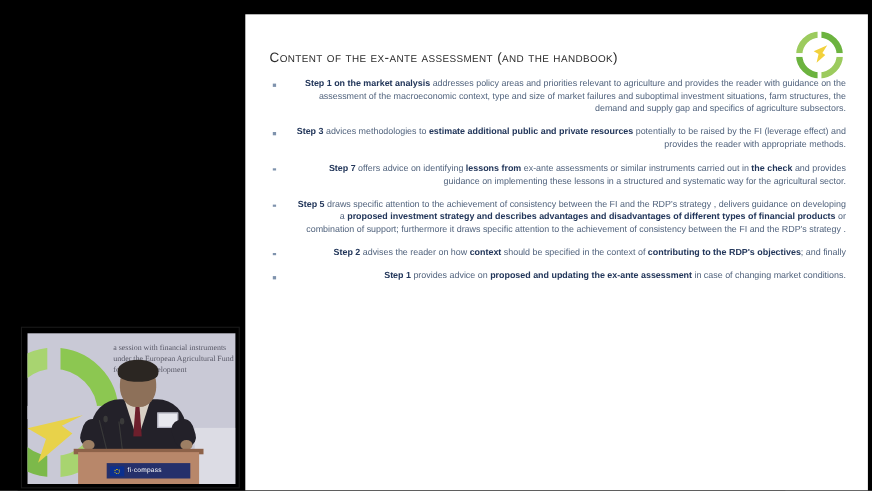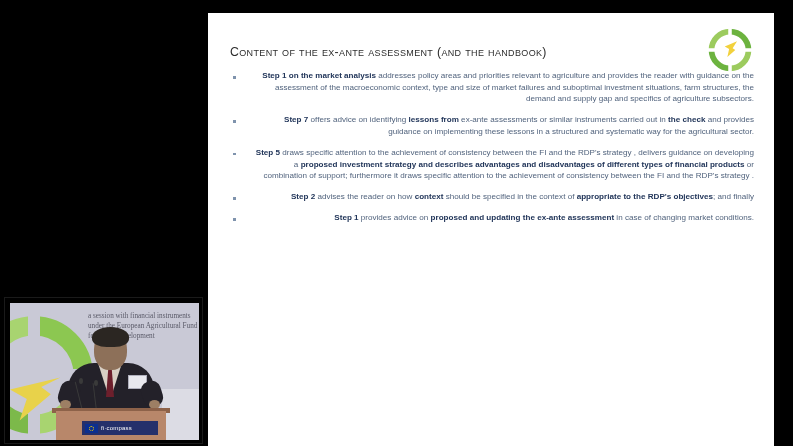--- a/index.html
+++ b/index.html
@@ -11,21 +11,21 @@
     width: 793px;
     height: 446px;
     overflow: hidden;
     font-family: "Liberation Sans", sans-serif;
     position: relative;
   }
 
   
   #stage {
     position: absolute;
-    left: 1px; top: 0;
+    left: 16px; top: 0;
     width: 698px;
     height: 446px;
     background: #000000;
   }
 
   
   #slide {
     position: absolute;
     left: 207px;
     top: 13px;
@@ -311,34 +311,38 @@
     <div id="slide-title">Content of the ex-ante assessment (and the handbook)</div>
 
     <div id="bullets">
 
       <div class="bullet-row">
         <span class="bullet-mark"></span>
         <div class="bullet-text"><b>Step 1 on the market analysis</b> addresses policy areas and priorities relevant to agriculture and provides the reader with guidance on the assessment of the macroeconomic context, type and size of market failures and suboptimal investment situations, farm structures, the demand and supply gap and specifics of agriculture subsectors.</div>
       </div>
 
 
+      <div class="bullet-row">
+        <span class="bullet-mark"></span>
+        <div class="bullet-text"><b>Step 3</b> advices methodologies to <b>estimate additional public and private resources</b> potentially to be raised by the FI (leverage effect) and provides the reader with appropriate methods.</div>
+      </div>
 
       <div class="bullet-row">
         <span class="bullet-mark"></span>
         <div class="bullet-text"><b>Step 7</b> offers advice on identifying <b>lessons from</b> ex-ante assessments or similar instruments carried out in <b>the check</b> and provides guidance on implementing these lessons in a structured and systematic way for the agricultural sector.</div>
       </div>
 
       <div class="bullet-row">
         <span class="bullet-mark"></span>
         <div class="bullet-text"><b>Step 5</b> draws specific attention to the achievement of consistency between the FI and the RDP's strategy , delivers guidance on developing a <b>proposed investment strategy and describes advantages and disadvantages of different types of financial products</b> or combination of support; furthermore it draws specific attention to the achievement of consistency between the FI and the RDP's strategy .</div>
       </div>
 
       <div class="bullet-row">
         <span class="bullet-mark"></span>
-        <div class="bullet-text"><b>Step 2</b> advises the reader on how <b>context</b> should be specified in the context of <b>appropriate to the RDP's objectives</b>; and finally</div>
+        <div class="bullet-text"><b>Step 2</b> advises the reader on how <b>context</b> should be specified in the context of <b>contributing to the RDP's objectives</b>; and finally</div>
       </div>
 
       <div class="bullet-row">
         <span class="bullet-mark"></span>
         <div class="bullet-text"><b>Step 1</b> provides advice on <b>proposed and updating the ex-ante assessment</b> in case of changing market conditions.</div>
       </div>
 
     </div>
   </div>
 

